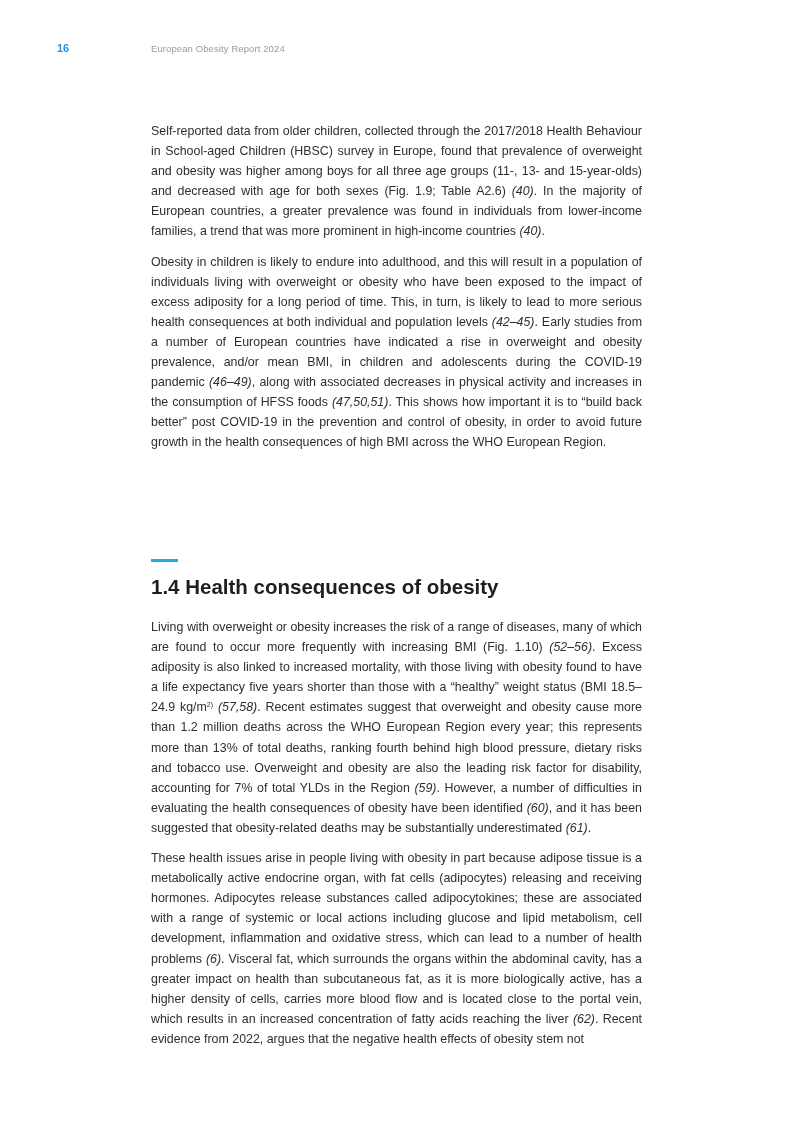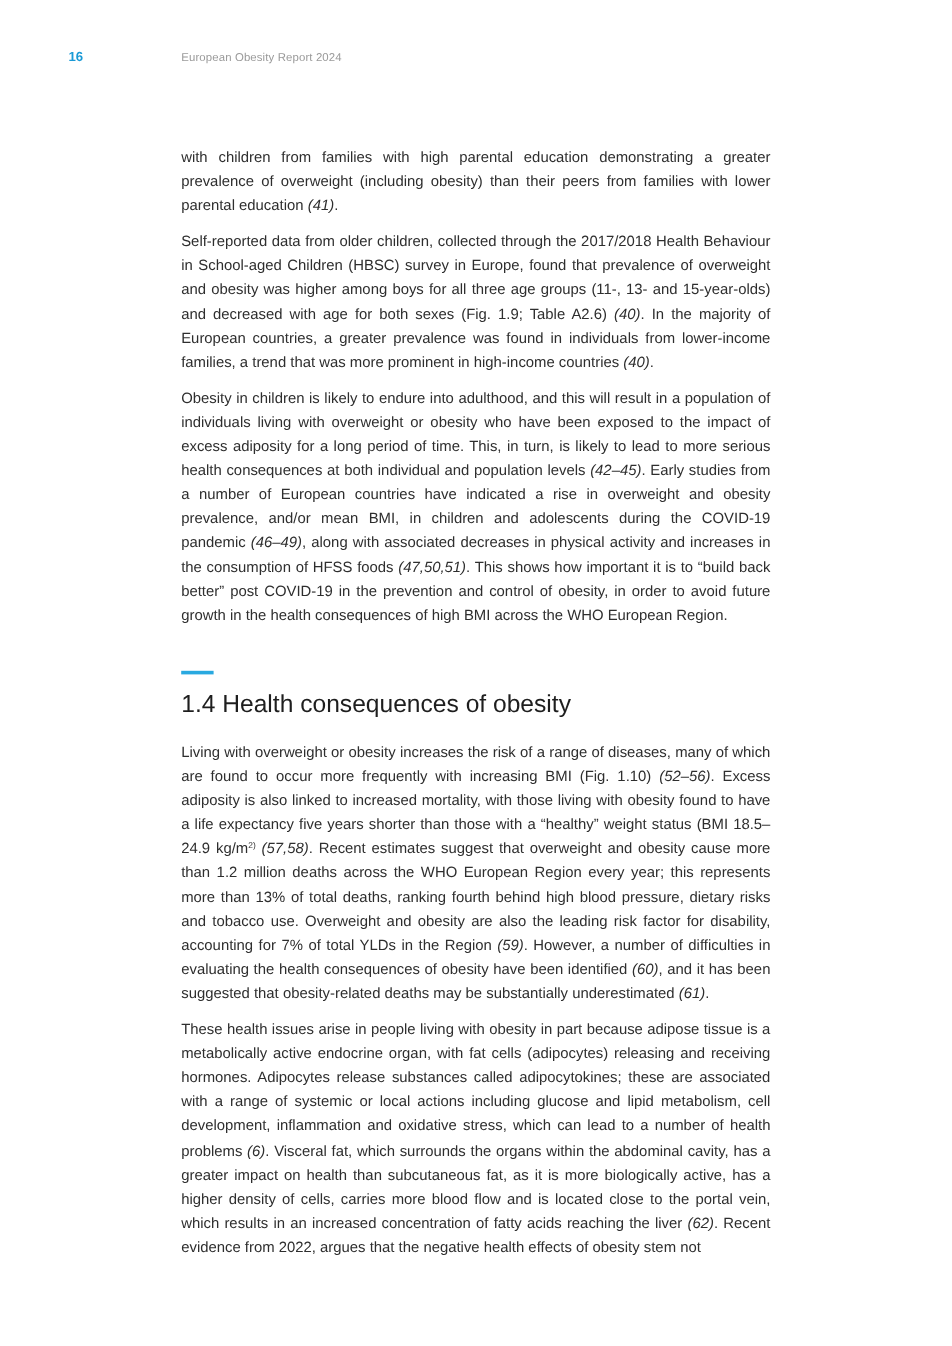--- a/index.html
+++ b/index.html
@@ -8,33 +8,32 @@
     .running-head { position: absolute; top: 42px; left: 0; width: 714px; height: 16px; }
     .page-num { position: absolute; left: 57px; top: 0; font-size: 11px; font-weight: bold; color: #1a9ad6; }
     .report-title { position: absolute; left: 151px; top: 1px; font-size: 9.5px; color: #9a9a9a; letter-spacing: 0.1px; }
     .content { position: absolute; left: 151px; top: 121px; width: 491px; }
     p.body { margin: 0 0 10px 0; font-size: 12.4px; line-height: 20.1px; text-align: justify;
              text-align-last: left; color: #2e2e2e; }
     p.body .cite { font-style: italic; }
     p.body sup { font-size: 7px; line-height: 0; vertical-align: 4px; }
     .section { position: absolute; left: 151px; top: 559px; width: 491px; }
     .accent-bar { width: 27px; height: 3px; background: #29a9e0; margin-bottom: 12px; }
-    h2.section-title { margin: 0; font-size: 20.5px; font-weight: normal; color: #1e1e1e; line-height: 26px; }
+    h2.section-title { margin: 0; font-size: 20.5px; font-weight: bold; color: #1e1e1e; line-height: 26px; }
     .content2 { position: absolute; left: 151px; top: 617px; width: 491px; }
   </style>
 </head>
 <body>
 
 <div class="running-head">
   <span class="page-num">16</span>
   <span class="report-title">European Obesity Report 2024</span>
 </div>
 
 <div class="content">
-  <p class="body">with children from families with high parental education demonstrating a greater prevalence of overweight (including obesity) than their peers from families with lower parental education <span class="cite">(41)</span>.</p>
   <p class="body">Self-reported data from older children, collected through the 2017/2018 Health Behaviour in School-aged Children (HBSC) survey in Europe, found that prevalence of overweight and obesity was higher among boys for all three age groups (11-, 13- and 15-year-olds) and decreased with age for both sexes (Fig. 1.9; Table A2.6) <span class="cite">(40)</span>. In the majority of European countries, a greater prevalence was found in individuals from lower-income families, a trend that was more prominent in high-income countries <span class="cite">(40)</span>.</p>
   <p class="body">Obesity in children is likely to endure into adulthood, and this will result in a population of individuals living with overweight or obesity who have been exposed to the impact of excess adiposity for a long period of time. This, in turn, is likely to lead to more serious health consequences at both individual and population levels <span class="cite">(42–45)</span>. Early studies from a number of European countries have indicated a rise in overweight and obesity prevalence, and/or mean BMI, in children and adolescents during the COVID-19 pandemic <span class="cite">(46–49)</span>, along with associated decreases in physical activity and increases in the consumption of HFSS foods <span class="cite">(47,50,51)</span>. This shows how important it is to “build back better” post COVID-19 in the prevention and control of obesity, in order to avoid future growth in the health consequences of high BMI across the WHO European Region.</p>
 </div>
 
 <div class="section">
   <div class="accent-bar"></div>
   <h2 class="section-title">1.4 Health consequences of obesity</h2>
 </div>
 
 <div class="content2">

